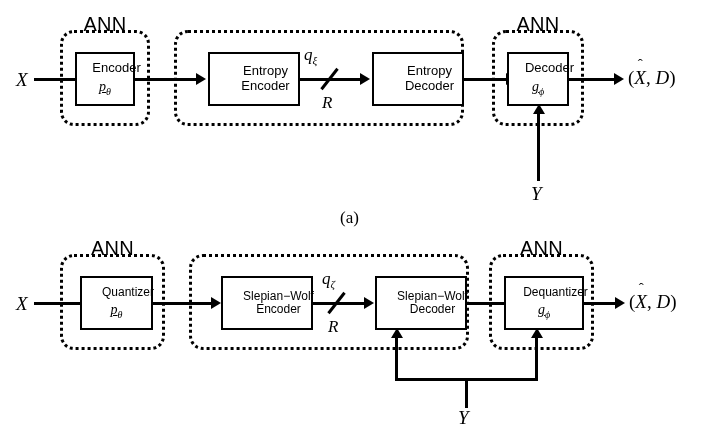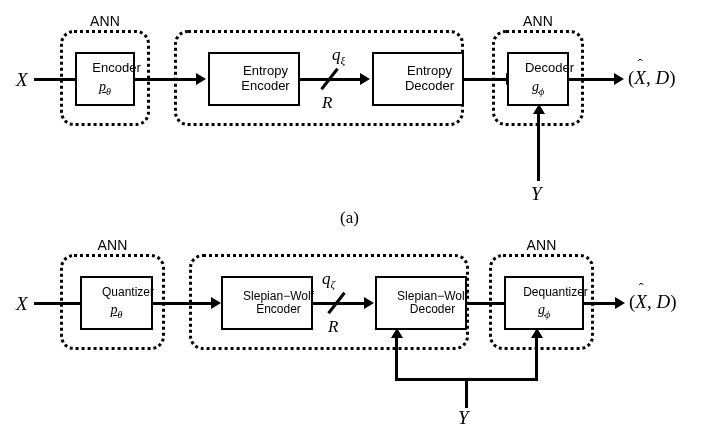--- a/index.html
+++ b/index.html
@@ -17,21 +17,21 @@
 
   
   .group{
     position:absolute;
     border:3px dotted #000;
     border-radius:14px;
     box-sizing:border-box;
   }
   .group-label{
     position:absolute;
-    font-size:14px;
+    font-size:20px;
     line-height:1;
     letter-spacing:.2px;
     white-space:nowrap;
     text-align:center;
   }
 
   
   .box{
     position:absolute;
     border:2px solid #000;
@@ -136,21 +136,21 @@
     <div class="arrow-r" style="left:196px;top:65px;"></div>
 
     <div class="box" style="left:208px;top:44px;width:92px;height:54px;">
       <div class="t">Entropy</div>
       <div class="t">Encoder</div>
     </div>
 
     <div class="hline" style="left:299px;top:70px;width:63px;"></div>
     <div class="arrow-r" style="left:360px;top:65px;"></div>
     <div class="slash" style="left:328px;top:58px;"></div>
-    <div class="mlabel" style="left:332px;top:38px;"><span>q</span><sub>ξ</sub></div>
+    <div class="mlabel" style="left:304px;top:38px;"><span>q</span><sub>ξ</sub></div>
     <div class="mlabel" style="left:322px;top:86px;">R</div>
 
     <div class="box" style="left:372px;top:44px;width:92px;height:54px;">
       <div class="t">Entropy</div>
       <div class="t">Decoder</div>
     </div>
 
     <div class="hline" style="left:463px;top:70px;width:50px;"></div>
     <div class="arrow-r" style="left:506px;top:65px;"></div>
 

